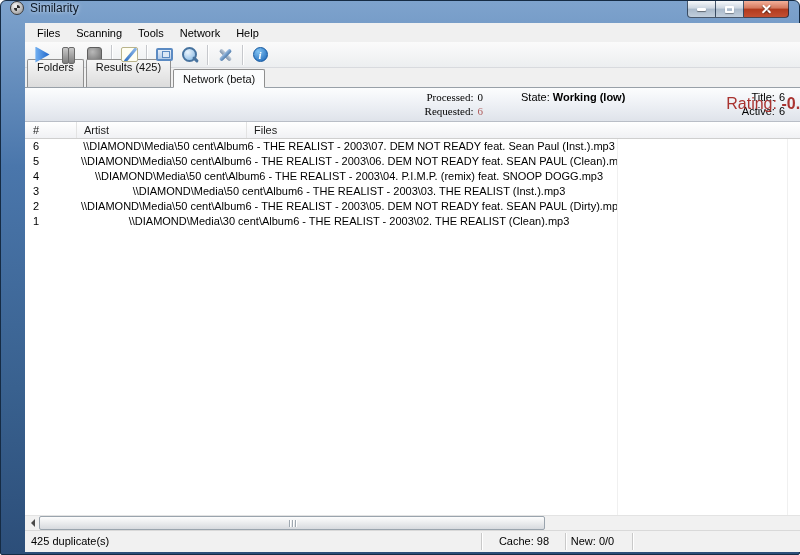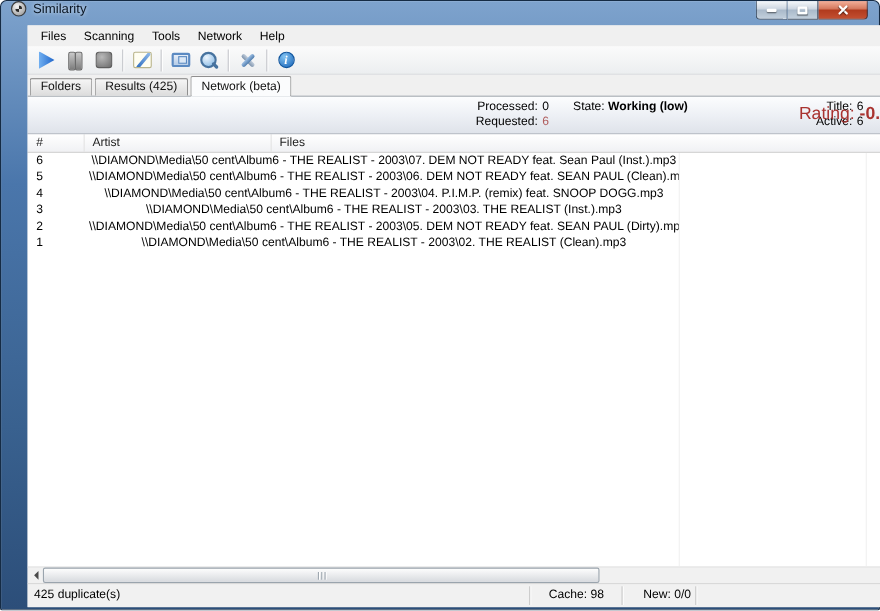--- a/index.html
+++ b/index.html
@@ -70,27 +70,27 @@
   .icon-tools::before { background:linear-gradient(180deg,#c3cfdd,#7d93ac); transform:rotate(45deg); }
   .icon-tools::after  { background:linear-gradient(180deg,#9fc0e4,#4f7cad); transform:rotate(-45deg); }
   .icon-info { width:15px; height:15px; border-radius:50%; border:1px solid #11569e; color:#fff;
     background:radial-gradient(circle at 35% 28%, #83c4f3, #1561b6);
     font-family:"Liberation Serif", serif; font-style:italic; font-weight:bold; font-size:11px;
     display:flex; align-items:center; justify-content:center; }
 
   
   .tabstrip { height:20px; display:flex; align-items:flex-end; padding-left:2px; border-bottom:1px solid #98a0a8; background:#f0f0f0; }
   .tab { font-size:11px; color:#111; padding:1px 9px 2px 9px; border:1px solid #8f8f8f; border-bottom:none;
-    border-radius:2px 2px 0 0; background:linear-gradient(180deg,#f6f6f6,#dcdcdc); height:16px; margin-right:2px; white-space:nowrap; }
+    border-radius:2px 2px 0 0; background:linear-gradient(180deg,#f6f6f6,#dcdcdc); height:28px; margin-right:2px; white-space:nowrap; }
   .tab.active { background:#fbfcfd; height:19px; margin-bottom:-1px; border-bottom:1px solid #fbfcfd; z-index:2; padding-top:3px; }
 
   
   .net-panel { height:34px; position:relative; font-size:11px; color:#000;
     background:linear-gradient(180deg,#fcfdfe 0%,#eceff4 55%,#dfe3ea 100%); border-bottom:1px solid #b9bec7; }
-  .pair1 { position:absolute; left:340px; top:3px; width:134px; }
+  .pair1 { position:absolute; left:324px; top:3px; width:134px;font-family:Liberation Serif, serif; }
   .pair2 { position:absolute; left:660px; top:3px; width:100px; }
   .pline { display:flex; justify-content:flex-end; gap:4px; height:14px; }
   .state-line { position:absolute; left:496px; top:3px; }
   .state-line b { font-weight:bold; }
   .rating { position:absolute; right:8px; top:7px; font-size:16px; }
   .rating b { font-weight:bold; }
 
   
   .thead { height:17px; display:flex; font-size:11px; color:#1d1d1d;
     background:linear-gradient(180deg,#ffffff,#f0f1f4); border-bottom:1px solid #cfcfcf; }
@@ -118,21 +118,21 @@
   .sthumb { position:absolute; left:14px; top:0; width:506px; height:14px; border:1px solid #9aa4ad; border-radius:2px;
     background:linear-gradient(180deg,#fdfdfd,#d7dade); display:flex; align-items:center; justify-content:center; gap:2px; }
   .grip-line { width:1px; height:7px; background:#9fa8b0; box-shadow:1px 0 0 #fff; }
 
   
   .statusbar { height:22px; background:#f1f1f1; border-top:1px solid #d9d9d9; position:relative; font-size:11px; color:#000; }
   .sb-dup { position:absolute; left:6px; top:4px; }
   .sb-sep { position:absolute; top:2px; bottom:2px; width:1px; background:#c9c9c9; box-shadow:1px 0 0 #fff; }
   .sep1 { left:456px; } .sep2 { left:540px; } .sep3 { left:607px; }
   .sb-cache { position:absolute; left:458px; width:82px; top:4px; text-align:center; }
-  .sb-new { position:absolute; left:556px; width:51px; top:4px; text-align:center; }
+  .sb-new { position:absolute; left:542px; width:51px; top:4px; text-align:center; }
   .sb-progress { position:absolute; left:651px; top:3px; width:126px; height:15px; border:1px solid #898989; border-radius:8px;
     background:#fff; text-align:center; line-height:13px; font-size:11px; }
   .grip { position:absolute; right:3px; bottom:3px; width:2px; height:2px; background:#a6a6a6;
     box-shadow:4px 4px #a6a6a6, 8px 8px #a6a6a6, 8px 0 #a6a6a6, 0 8px #a6a6a6, 8px 4px #a6a6a6, 4px 8px #a6a6a6;
     transform:translate(-8px,-8px); }
 </style>
 </head>
 <body>
 
 <div class="window">
@@ -271,21 +271,21 @@
 
   <div class="trow">
     <div class="c-num">2</div>
     <div class="c-file">\\DIAMOND\Media\50 cent\Album6 - THE REALIST - 2003\05. DEM NOT READY feat. SEAN PAUL (Dirty).mp3</div>
     <div class="c-artist"></div>
     <div class="c-title"></div>
   </div>
 
   <div class="trow">
     <div class="c-num">1</div>
-    <div class="c-file">\\DIAMOND\Media\50 cent\Album6 - THE REALIST - 2003\02. THE REALIST (Clean).mp3</div>
+    <div class="c-file">\\DIAMOND\Media\30 cent\Album6 - THE REALIST - 2003\02. THE REALIST (Clean).mp3</div>
     <div class="c-artist"></div>
     <div class="c-title"></div>
   </div>
 </div>
 
     <div class="hscroll">
       <div class="sarrow sarrow-left">
           <span class="tri-left"></span>
         </div>
       <div class="sthumb">

